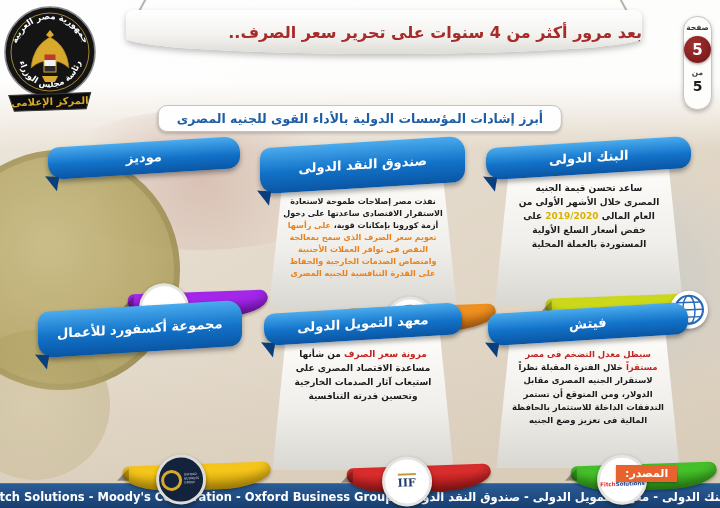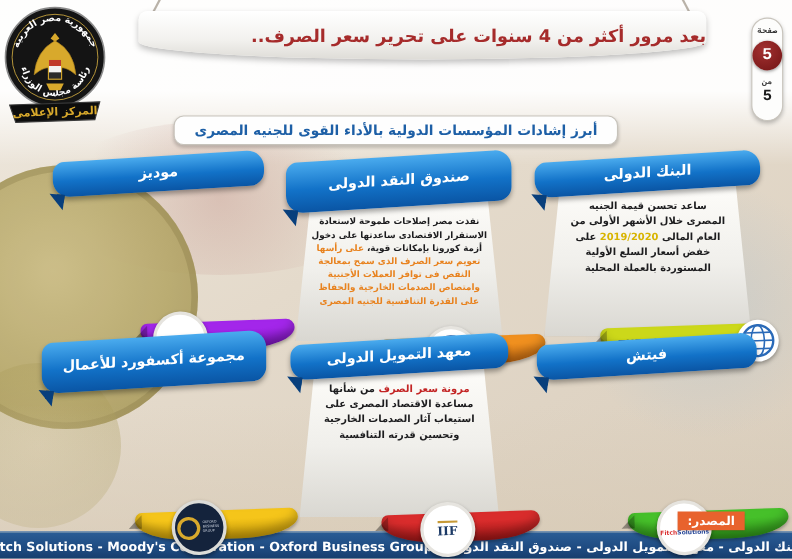--- a/index.html
+++ b/index.html
@@ -32,21 +32,21 @@
     box-shadow:0 3px 6px rgba(0,0,0,.25);
     display:flex;align-items:center;justify-content:flex-end;}
   #banner .banner-text{color:#a62b2b;font-weight:bold;font-size:16px;direction:rtl;white-space:nowrap;}
   .banner-string{position:absolute;width:2px;height:16px;background:#b9b2a8;}
   .string-l{left:142px;top:-4px;transform:rotate(28deg);}
   .string-r{left:622px;top:-4px;transform:rotate(-28deg);}
 
   
   #page-pill{position:absolute;left:683px;top:16px;width:27px;height:92px;background:#fdfdfc;
     border:1px solid #c9c5bd;border-radius:14px;box-shadow:0 2px 4px rgba(0,0,0,.25);
-    display:flex;flex-direction:column;align-items:center;font-family:Liberation Mono, monospace;}
+    display:flex;flex-direction:column;align-items:center;}
   #page-pill .pg-word{font-size:7.5px;font-weight:bold;color:#343434;margin-top:6px;}
   #page-pill .pg-circle{width:27px;height:27px;margin-top:4px;border-radius:50%;
     background:radial-gradient(circle at 38% 32%,#a33131 0%,#7d1b1b 75%);
     color:#fff;font-weight:bold;font-size:15px;display:flex;align-items:center;justify-content:center;
     box-shadow:0 1px 3px rgba(0,0,0,.4);}
   #page-pill .pg-of{font-size:7.5px;font-weight:bold;color:#444;margin-top:5px;}
   #page-pill .pg-total{font-size:14px;font-weight:bold;color:#1b1b1b;margin-top:1px;}
 
   
   #main-title{position:absolute;left:104px;right:6px;top:60px;height:40px;direction:rtl;
@@ -226,20 +226,23 @@
       </div>
     <div class="ribbon-foot" style="background: linear-gradient(rgb(217, 44, 44) 30%, rgb(160, 22, 22) 100%);">
       <div class="logo-circle" style="left:24%;">
         <span class="iif-text">IIF</span>
       </div>
     </div>
   </div>
 
   <div class="card c1line c-fitch" style="left:484px;top:308px;width:208px;height:182px;">
     <div class="ribbon-head">فيتش</div>
+    <div class="paper">
+        <p class="card-text"><span style="color: rgb(195, 36, 36);">سيظل معدل التضخم فى مصر مستقراً </span><span style="color: rgb(28, 28, 30);">خلال الفترة المقبلة نظراً لاستقرار الجنيه المصرى مقابل الدولار، ومن المتوقع أن تستمر التدفقات الداخلة للاستثمار بالحافظة المالية فى تعزيز وضع الجنيه</span></p>
+      </div>
     <div class="ribbon-foot" style="background: linear-gradient(rgb(70, 192, 42) 30%, rgb(47, 148, 24) 100%);">
       <div class="logo-circle" style="left:18%;">
         <span><span class="fitch-red">Fitch</span><span class="fitch-blue">Solutions</span></span>
       </div>
     </div>
   </div>
 
   <div id="source-label">المصدر:</div>
   <div id="footer-bar">
     <span class="src-text">البنك الدولى - معهد التمويل الدولى - صندوق النقد الدولى - Fitch Solutions - Moody's Corporation - Oxford Business Group</span>

